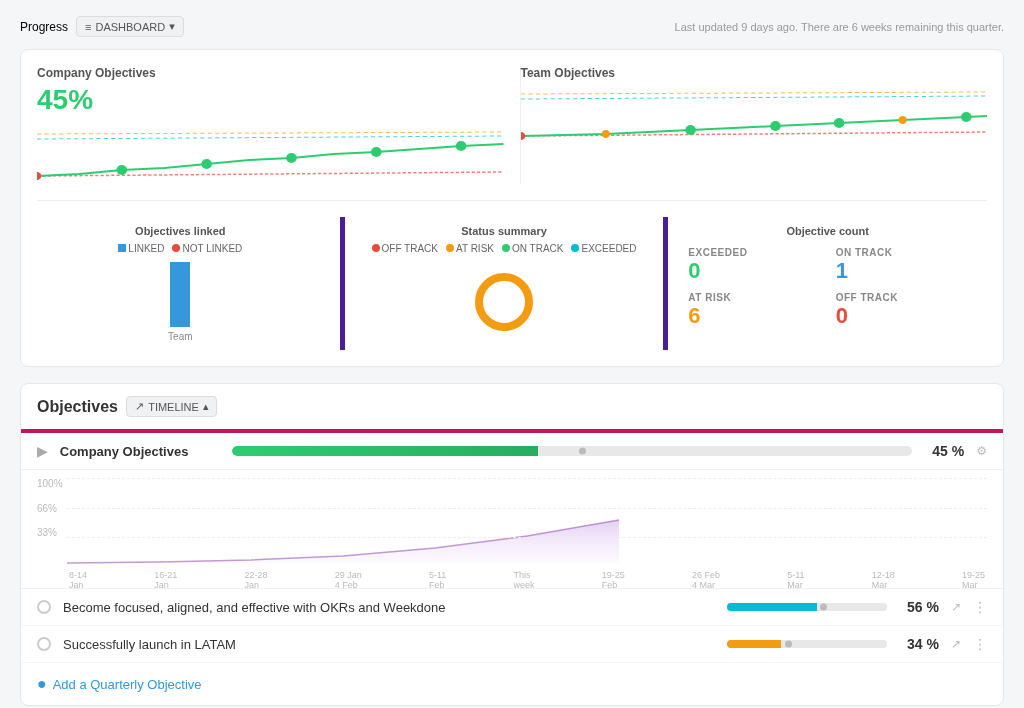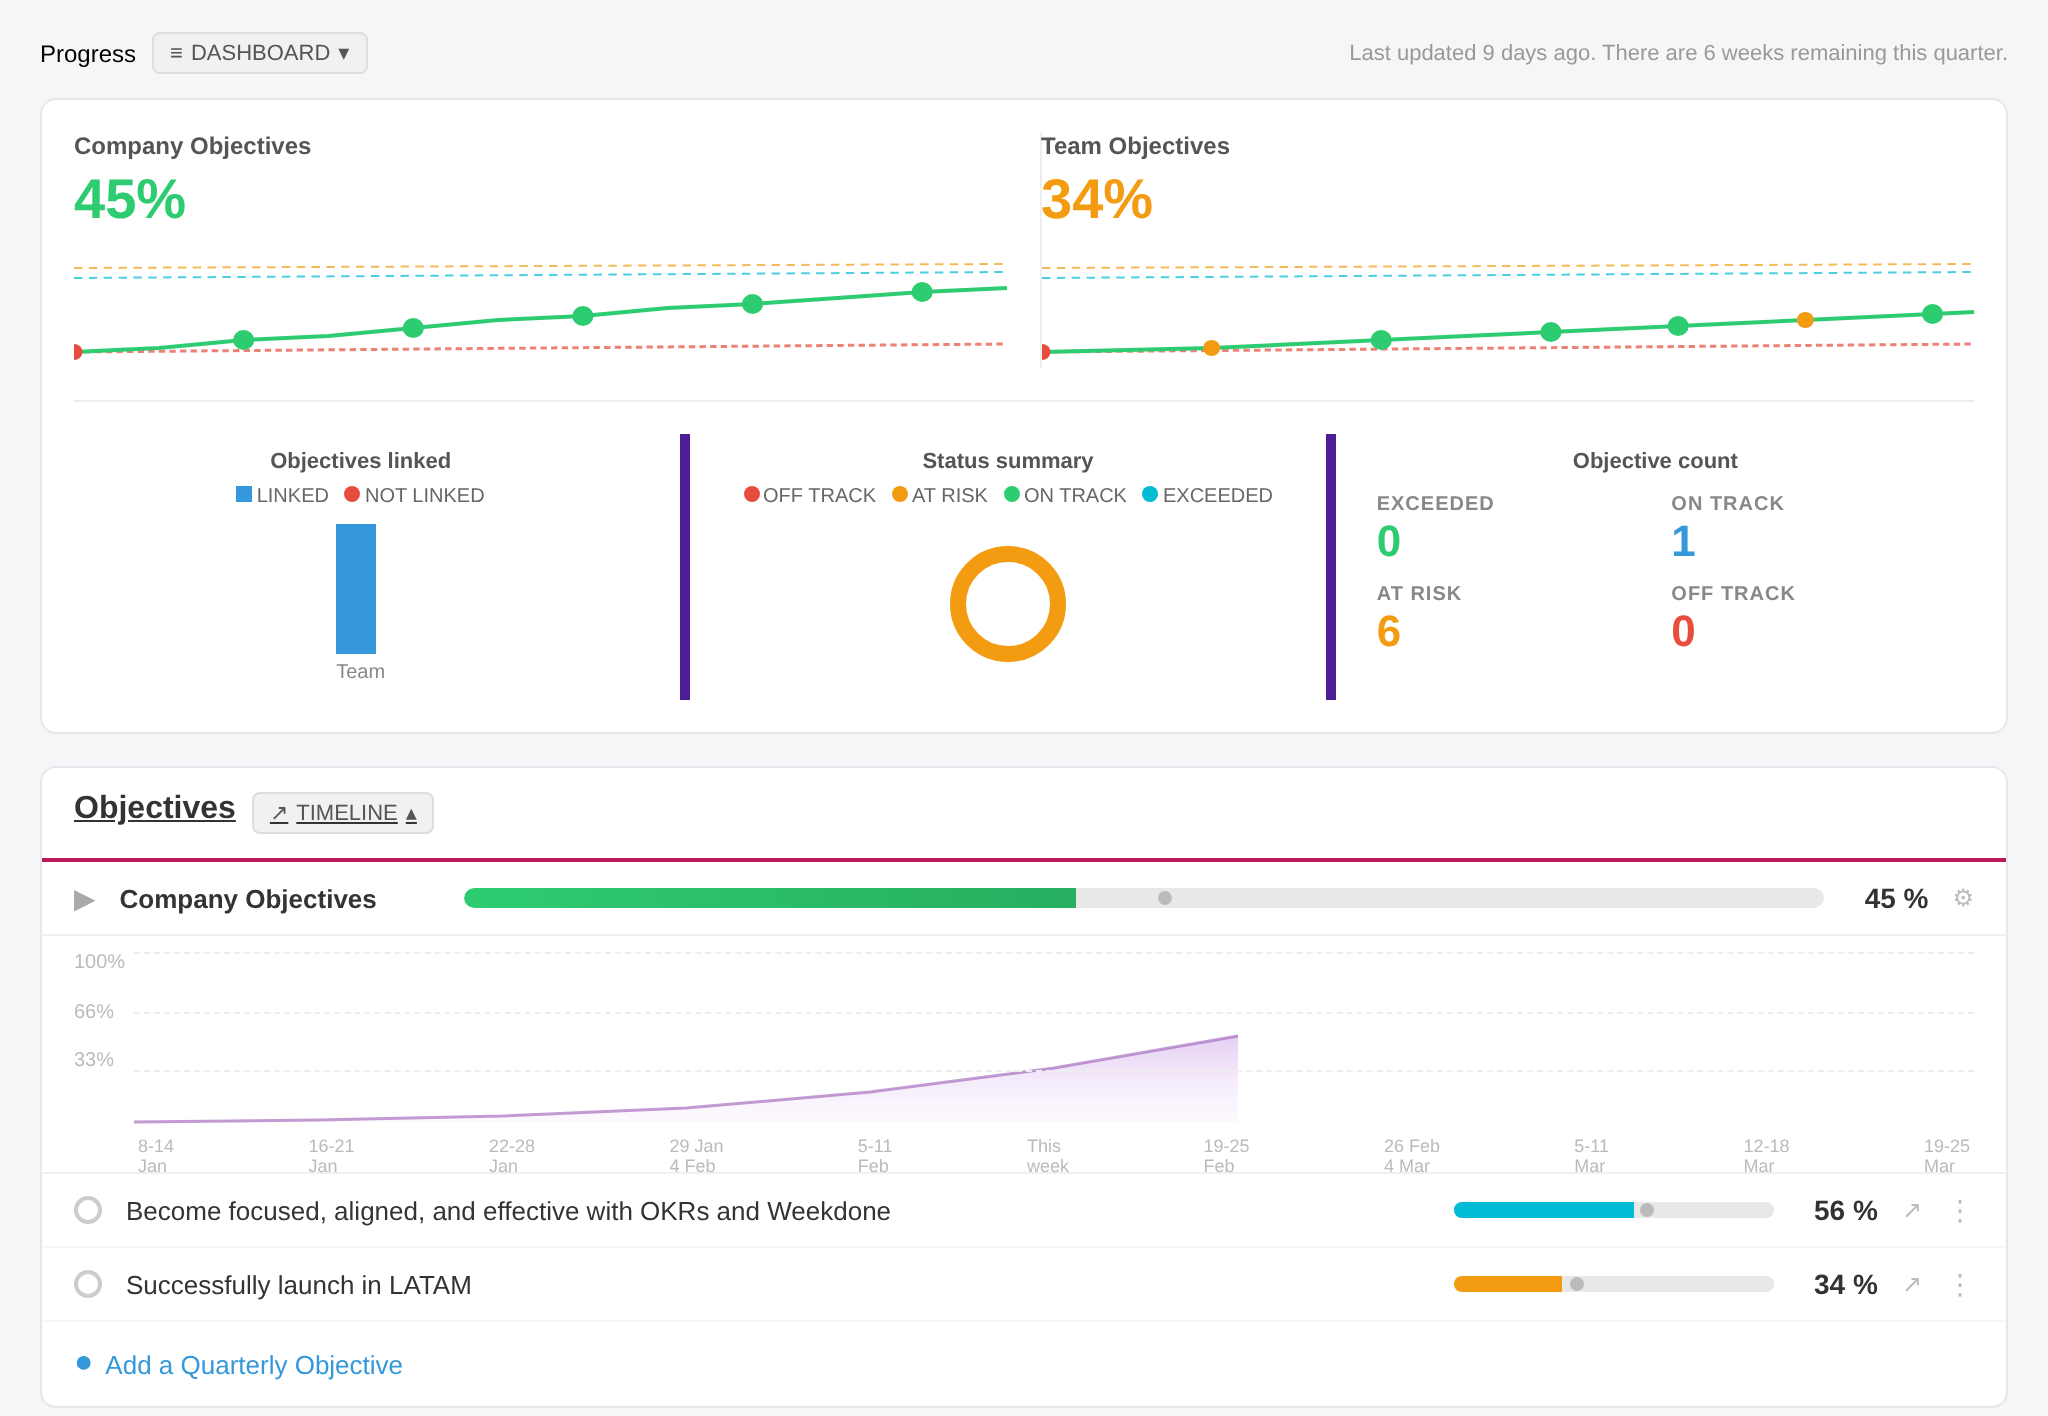--- a/index.html
+++ b/index.html
@@ -32,41 +32,41 @@
     .stat-panel { flex: 1; padding: 8px 16px; border-right: 5px solid #4c1d95; }
     .stat-panel:first-child { padding-left: 0; }
     .stat-panel:last-child { border-right: none; }
     .stat-title { font-size: 11px; font-weight: 600; color: #555; text-align: center; margin-bottom: 6px; }
     .stat-legend { display: flex; gap: 8px; justify-content: center; font-size: 10px; color: #666; margin-bottom: 8px; flex-wrap: wrap; }
     .legend-dot { display: inline-block; width: 8px; height: 8px; border-radius: 50%; margin-right: 2px; }
     .legend-sq { display: inline-block; width: 8px; height: 8px; margin-right: 2px; }
     
     
     .bar-chart-container { display: flex; justify-content: center; align-items: flex-end; height: 80px; padding: 0 20px; }
-    .bar-group { display: flex; flex-direction: column; gap: 4px; }
+    .bar-group { display: flex; flex-direction: column; align-items: center; gap: 4px; }
     .bar-wrapper { display: flex; align-items: flex-end; gap: 2px; height: 70px; }
     .bar { width: 20px; background: #3498db; }
     .bar-label { font-size: 10px; color: #888; }
     
     
     .donut-container { display: flex; justify-content: center; align-items: center; height: 80px; }
     
     
     .obj-count-grid { display: grid; grid-template-columns: 1fr 1fr; gap: 8px 16px; padding: 4px; }
     .count-item { display: flex; flex-direction: column; }
     .count-label { font-size: 10px; color: #888; font-weight: 600; letter-spacing: 0.5px; }
     .count-value { font-size: 22px; font-weight: 700; }
     .count-green { color: #2ecc71; }
     .count-blue { color: #3498db; }
     .count-orange { color: #f39c12; }
     .count-red { color: #e74c3c; }
     
     
     .objectives-section { background: #fff; border-radius: 8px; border: 1px solid #e5e7ea; }
-    .obj-header { display: flex; align-items: flex-start; gap: 8px; padding: 12px 16px; border-bottom: 2px solid #be185d; text-decoration: underline; }
+    .obj-header { display: flex; align-items: center; gap: 8px; padding: 12px 16px; border-bottom: 4px solid #be185d; }
     .obj-title { font-size: 16px; font-weight: 600; color: #333; }
     
     
     .company-obj-row { display: flex; align-items: center; gap: 12px; padding: 10px 16px; border-bottom: 1px solid #f0f0f0; background: #fff; }
     .company-obj-icon { color: #aaa; font-size: 14px; }
     .company-obj-name { font-size: 13px; font-weight: 600; color: #333; flex: 0 0 160px; }
     .obj-pct { font-size: 14px; font-weight: 600; color: #333; min-width: 40px; text-align: right; }
     
     
     .timeline-chart { padding: 8px 16px 0; border-bottom: 1px solid #f0f0f0; }
@@ -126,21 +126,20 @@
             <circle cx="160" cy="40" r="5" fill="#2ecc71"></circle>
             <circle cx="240" cy="34" r="5" fill="#2ecc71"></circle>
             <circle cx="320" cy="28" r="5" fill="#2ecc71"></circle>
             <circle cx="400" cy="22" r="5" fill="#2ecc71"></circle>
           </svg>
         </div>
       </div>
 
       <div class="chart-half">
         <div class="chart-label">Team Objectives</div>
-        <div class="chart-pct pct-orange">34%</div>
         <div class="sparkline-container">
           <svg viewBox="0 0 440 60" preserveAspectRatio="none" style="width:100%;height:100%;">
             <line x1="0" y1="10" x2="440" y2="8" stroke="#f39c12" stroke-width="1" stroke-dasharray="4,3" opacity="0.7"></line>
             <line x1="0" y1="15" x2="440" y2="12" stroke="#00bcd4" stroke-width="1" stroke-dasharray="4,3" opacity="0.7"></line>
             <line x1="0" y1="52" x2="440" y2="48" stroke="#e74c3c" stroke-width="1.5" stroke-dasharray="3,2" opacity="0.7"></line>
             <polyline points="0,52 40,51 80,50 120,48 160,46 200,44 240,42 280,40 320,38 360,36 400,34 440,32" fill="none" stroke="#2ecc71" stroke-width="2"></polyline>
             <circle cx="0" cy="52" r="4" fill="#e74c3c"></circle>
             <circle cx="80" cy="50" r="4" fill="#f39c12"></circle>
             <circle cx="160" cy="46" r="5" fill="#2ecc71"></circle>
             <circle cx="240" cy="42" r="5" fill="#2ecc71"></circle>

